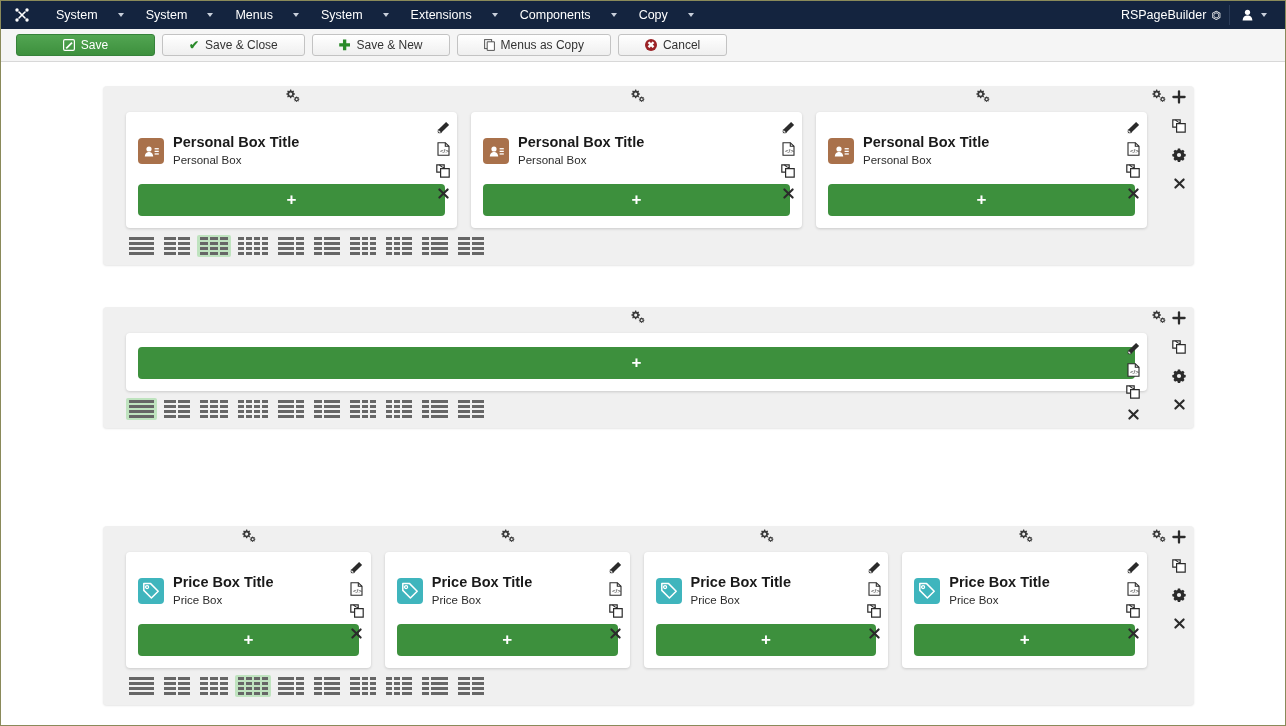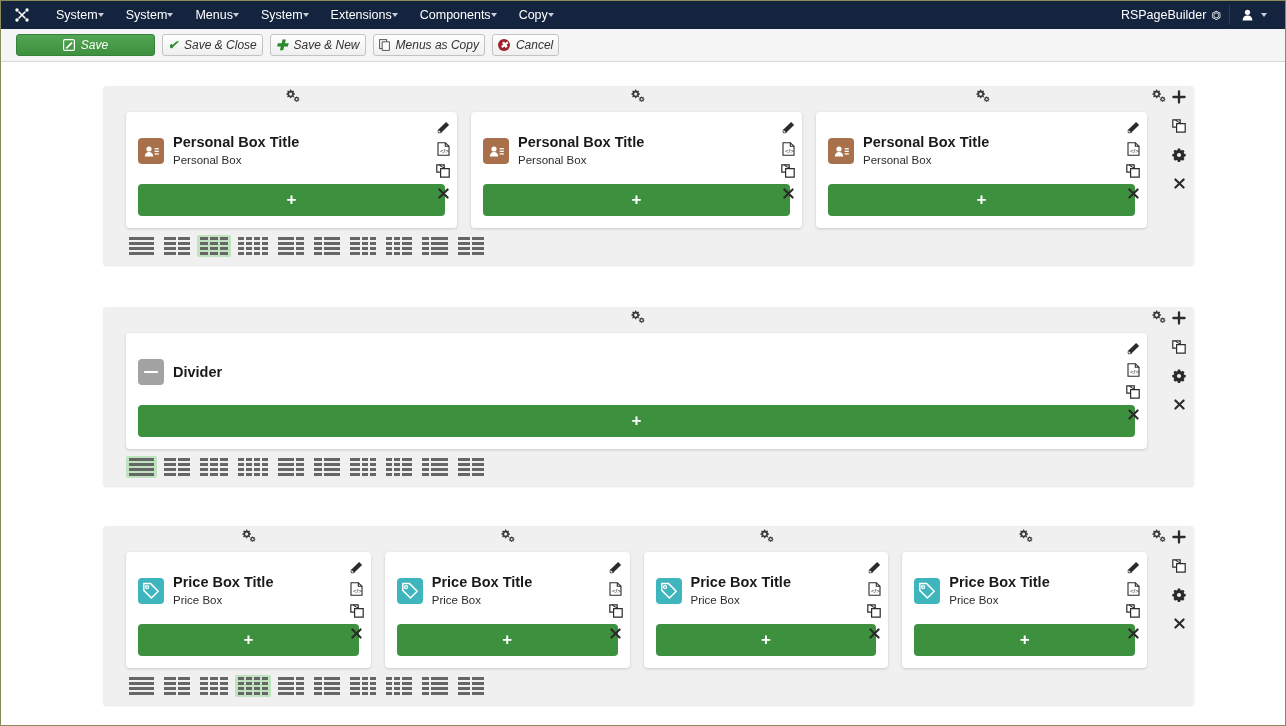--- a/index.html
+++ b/index.html
@@ -31,21 +31,21 @@
     display: flex; align-items: center; justify-content: center;
     color: #ffffff;
     margin-right: 12px;
   }
   .menu-list { display: flex; align-items: center; gap: 0px; flex: 1; }
   .menu-item {
     padding: 4px 11px;
     color: #ffffff;
     font-size: 12.5px;
     white-space: nowrap;
-    display: flex; align-items: center; gap: 0;
+    display: flex; align-items: center; gap: 20px;
     cursor: pointer;
   }
   .caret {
     width: 0; height: 0;
     border-left: 3.5px solid transparent;
     border-right: 3.5px solid transparent;
     border-top: 4px solid #c8cfdb;
     display: inline-block;
   }
   .adminbar-right { display: flex; align-items: center; gap: 0; }
@@ -68,29 +68,28 @@
     background: #f5f5f5;
     border-bottom: 1px solid #d8d8d8;
     display: flex; align-items: center;
     padding: 0 0 0 15px;
     gap: 7px;
   }
   .btn {
     height: 22px;
     display: inline-flex; align-items: center; justify-content: center;
     gap: 6px;
-    padding: 0 5px;
+    padding: 0 26px;
     font-size: 12px;
     border: 1px solid #c3c3c3;
     border-radius: 3px;
     background: linear-gradient(#ffffff, #efefef);
     color: #333333;
     cursor: pointer;
     white-space: nowrap;
-    font-style: italic;
   }
   .btn-save {
     width: 139px;
     background: linear-gradient(#52a552, #3d903d);
     border-color: #36823a;
     color: #ffffff;
     font-weight: normal;
     justify-content: center;
   }
   .ico-check { color: #2a8a2a; font-size: 12px; font-weight: bold; }
@@ -732,30 +731,20 @@
   <svg width="11" height="11" viewBox="0 0 11 11">
     <g stroke="#2b2b2b" stroke-width="2.1" stroke-linecap="round">
       <path d="M1.4 1.4 L9.6 9.6"></path>
                     <path d="M9.6 1.4 L1.4 9.6"></path>
     </g>
   </svg>
 </span>
             </div>
             <div class="cards-area">
               <div class="card">
-                <div class="card-head">
-                  <div class="tile-icon tile-divider">
-  <svg width="18" height="18" viewBox="0 0 18 18">
-    <rect x="2" y="8.1" width="14" height="1.9" rx="0.4" fill="#ffffff"></rect>
-  </svg>
-</div>
-                  <div class="card-titles">
-                    <div class="card-title">Divider</div>
-                  </div>
-                </div>
                 <div class="card-tools">
                   <span>
   <svg width="13" height="13" viewBox="0 0 13 13">
     <path d="M9.1 0.9 L12.1 3.9 L4.4 11.6 L0.8 12.2 L1.4 8.6 Z" fill="#2b2b2b"></path>
     <path d="M1.4 8.6 L4.4 11.6 L2.2 12 L1 10.8 Z" fill="#ffffff" stroke="#2b2b2b" stroke-width="0.7"></path>
   </svg>
 </span>
                   <span>
   <svg width="13" height="14" viewBox="0 0 13 14">
     <path d="M1 0.7 h7.3 l3.7 3.6 v9 h-11 z" fill="#ffffff" stroke="#2b2b2b" stroke-width="1.1"></path>

